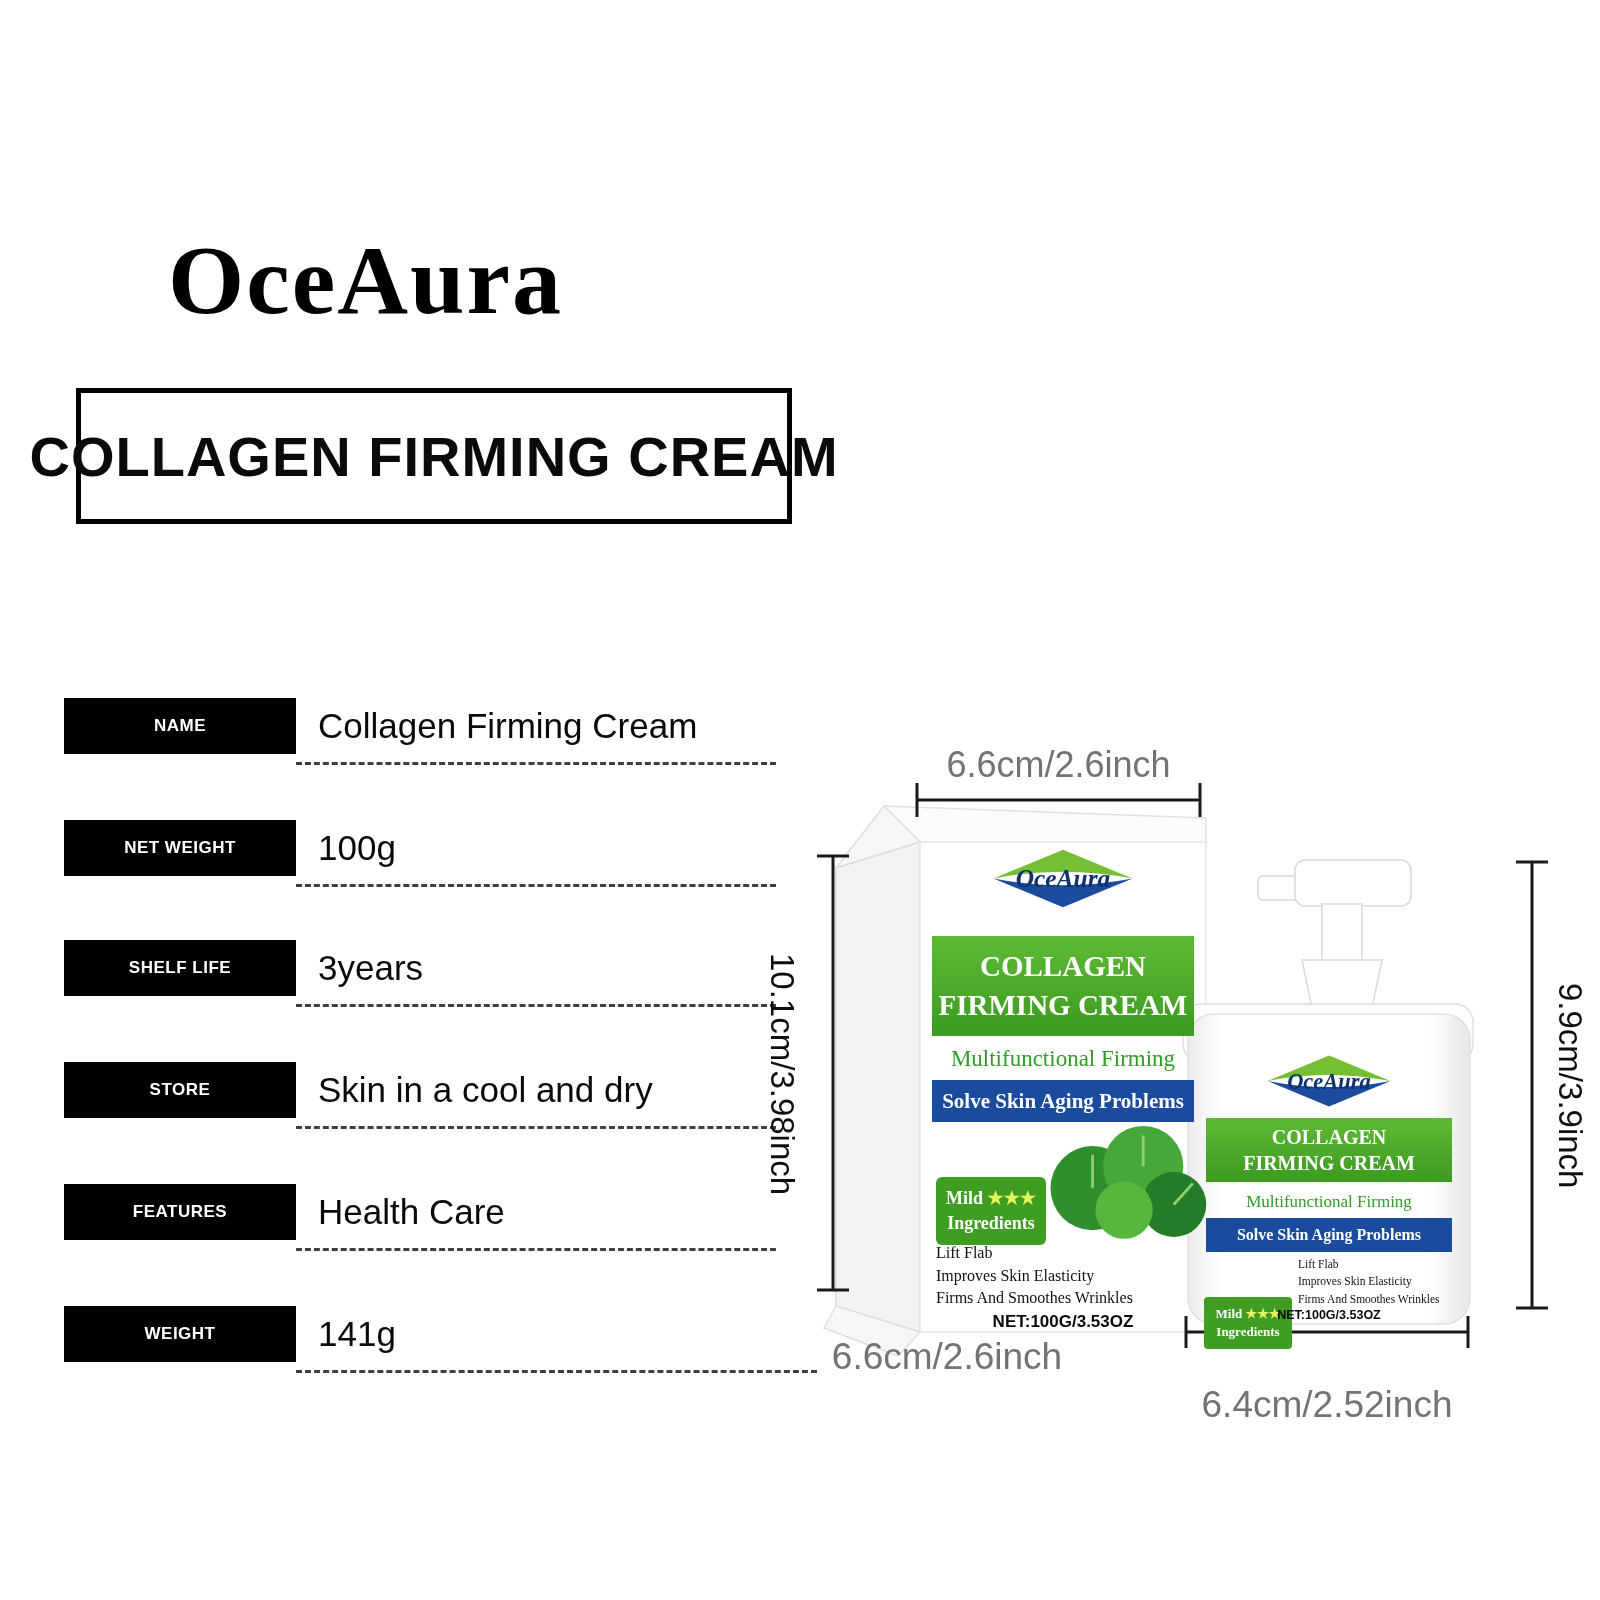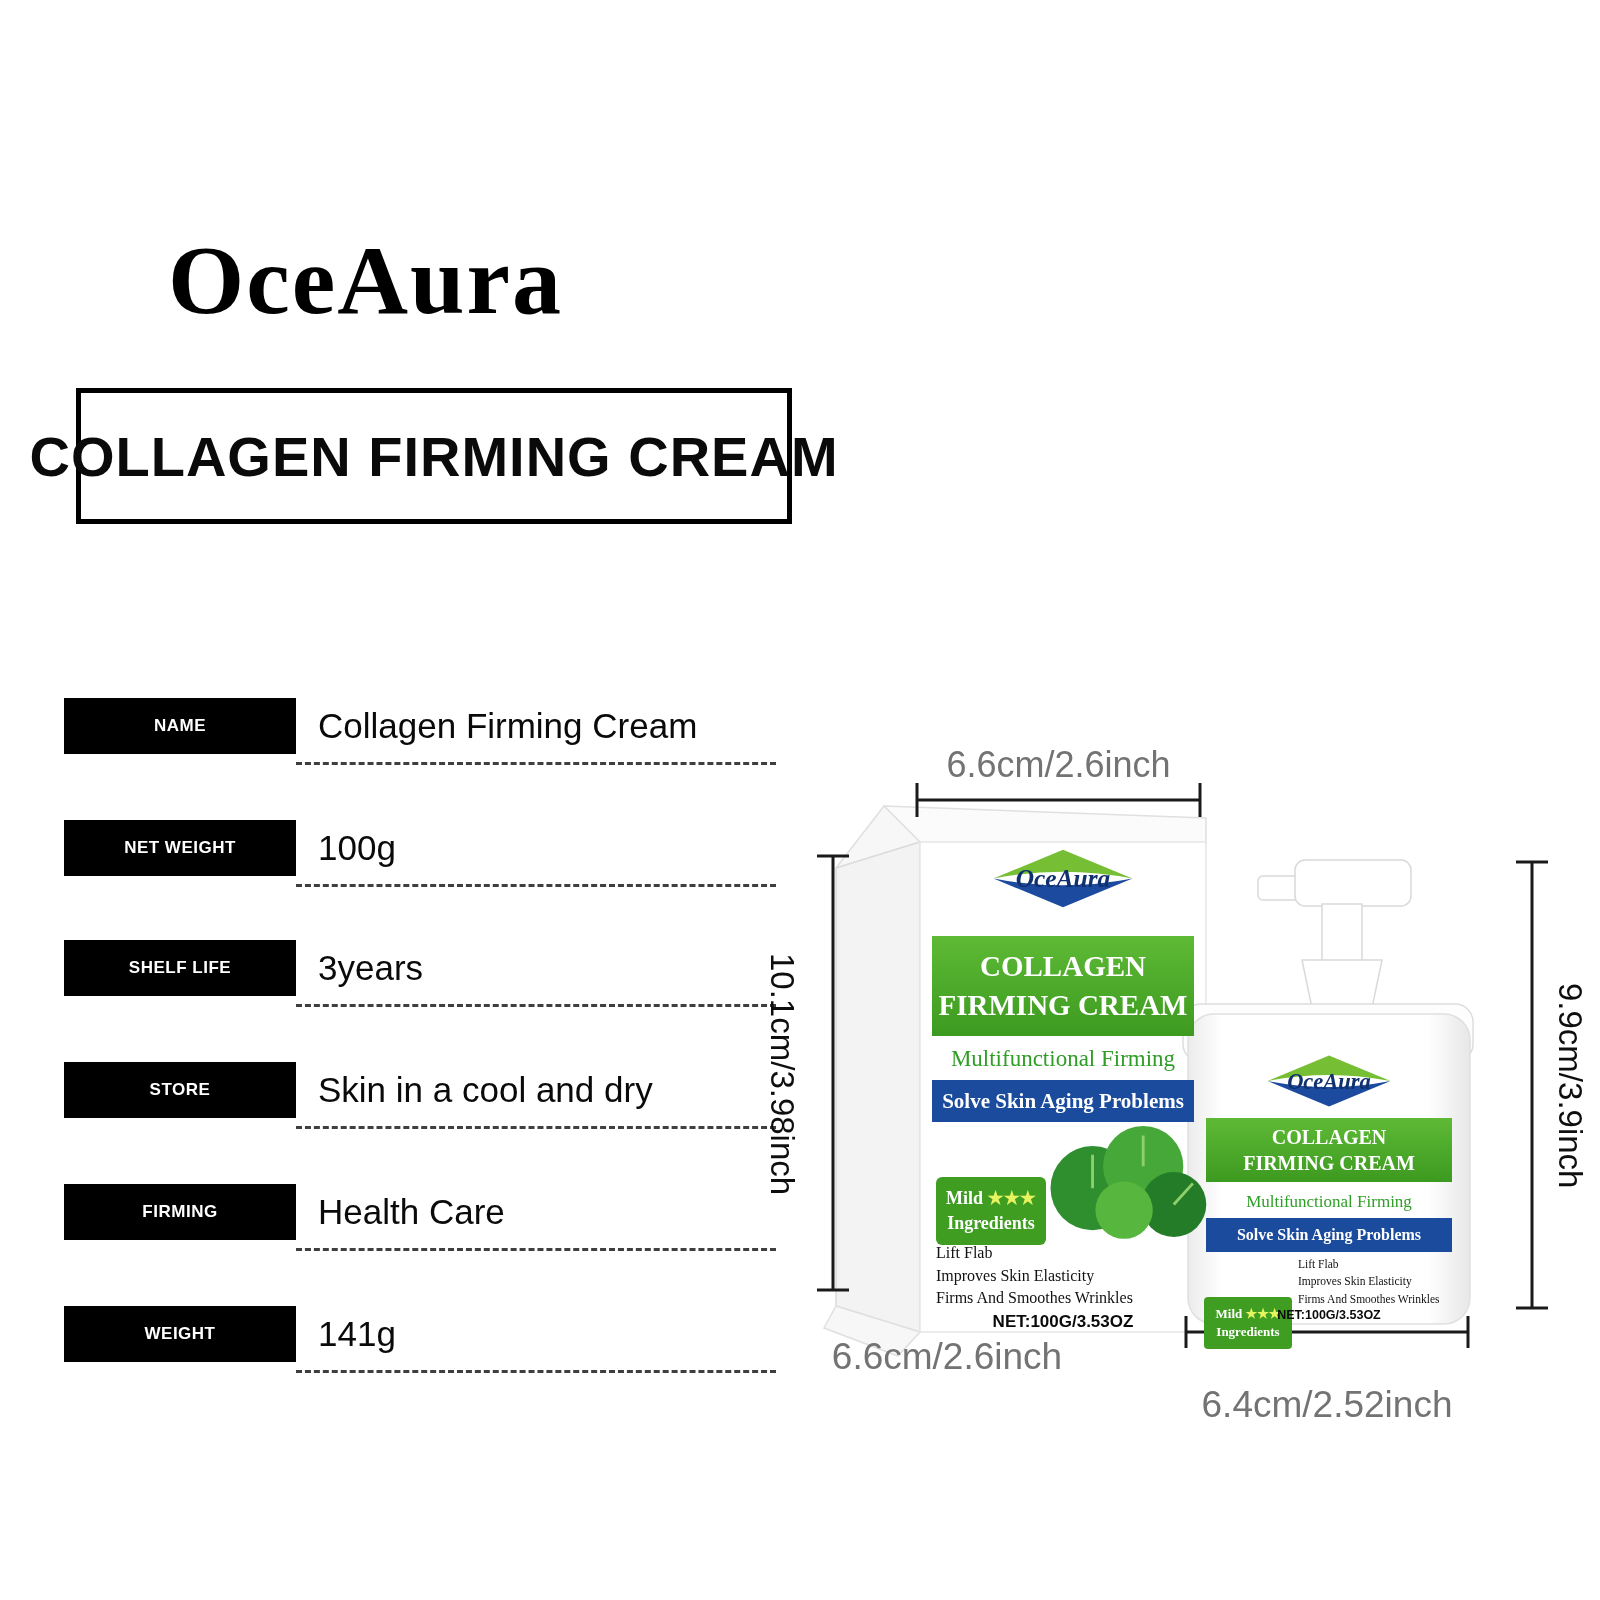--- a/index.html
+++ b/index.html
@@ -118,25 +118,25 @@
     <div class="spec-label">SHELF LIFE</div>
     <div class="spec-value">3years</div>
     <div class="spec-dash"></div>
   </div>
   <div class="abs spec-row" style="top:1062px;">
     <div class="spec-label">STORE</div>
     <div class="spec-value">Skin in a cool and dry</div>
     <div class="spec-dash"></div>
   </div>
   <div class="abs spec-row" style="top:1184px;">
-    <div class="spec-label">FIRMING</div>
+    <div class="spec-label">FEATURES</div>
     <div class="spec-value">Health Care</div>
     <div class="spec-dash"></div>
   </div>
-  <div class="abs spec-row" style="top:1306px;">
+  <div class="abs spec-row" style="top:1306px;padding-left:41px;">
     <div class="spec-label">WEIGHT</div>
     <div class="spec-value">141g</div>
     <div class="spec-dash"></div>
   </div>
 
   <svg class="abs" style="left:978px;top:848px;" width="170" height="61" viewBox="0 0 200 72">
     <path d="M100,2 L182,36 Q100,20 18,36 Z" fill="#76bf34"></path>
     <path d="M100,70 L182,36 Q100,52 18,36 Z" fill="#1b4a9e"></path>
     <text x="100" y="46" text-anchor="middle" font-family="Liberation Serif, serif" font-style="italic" font-weight="bold" font-size="30" fill="#10306e">OceAura</text>
   </svg>

